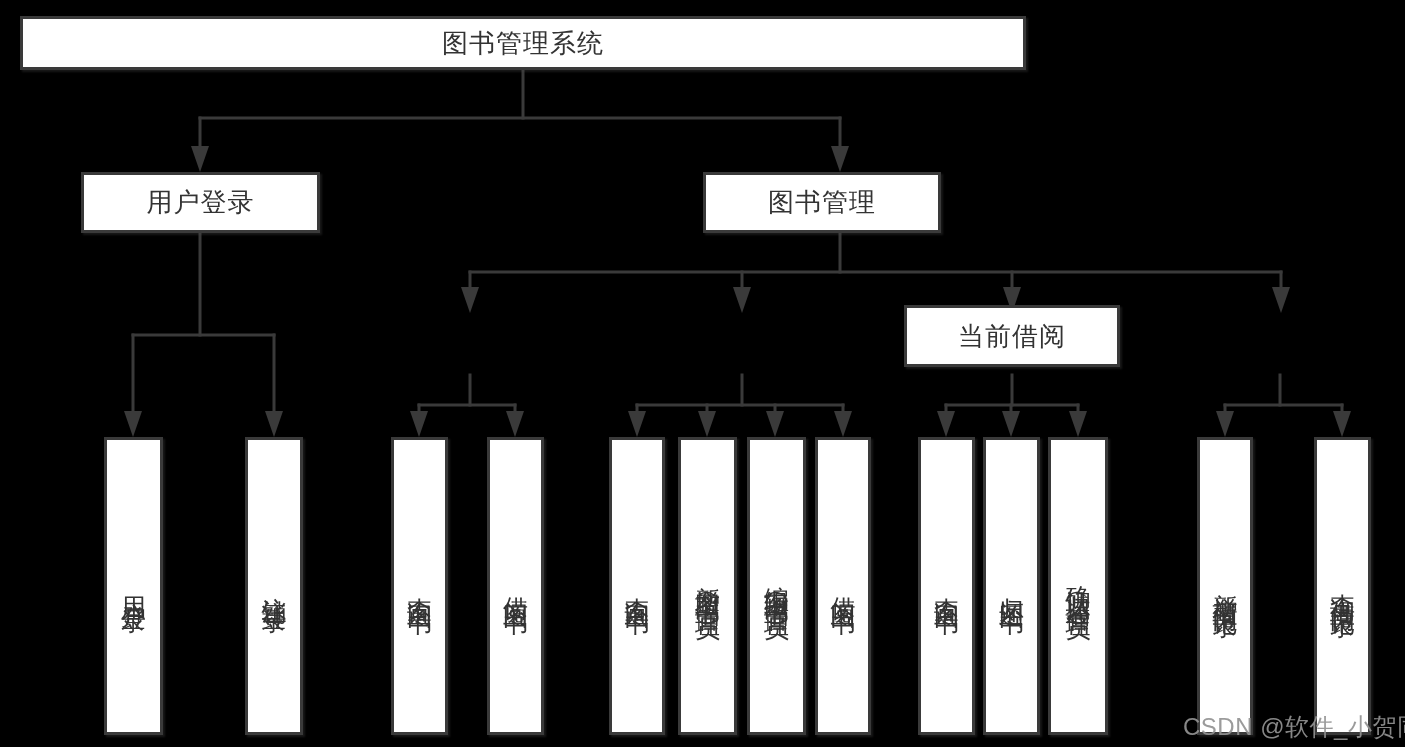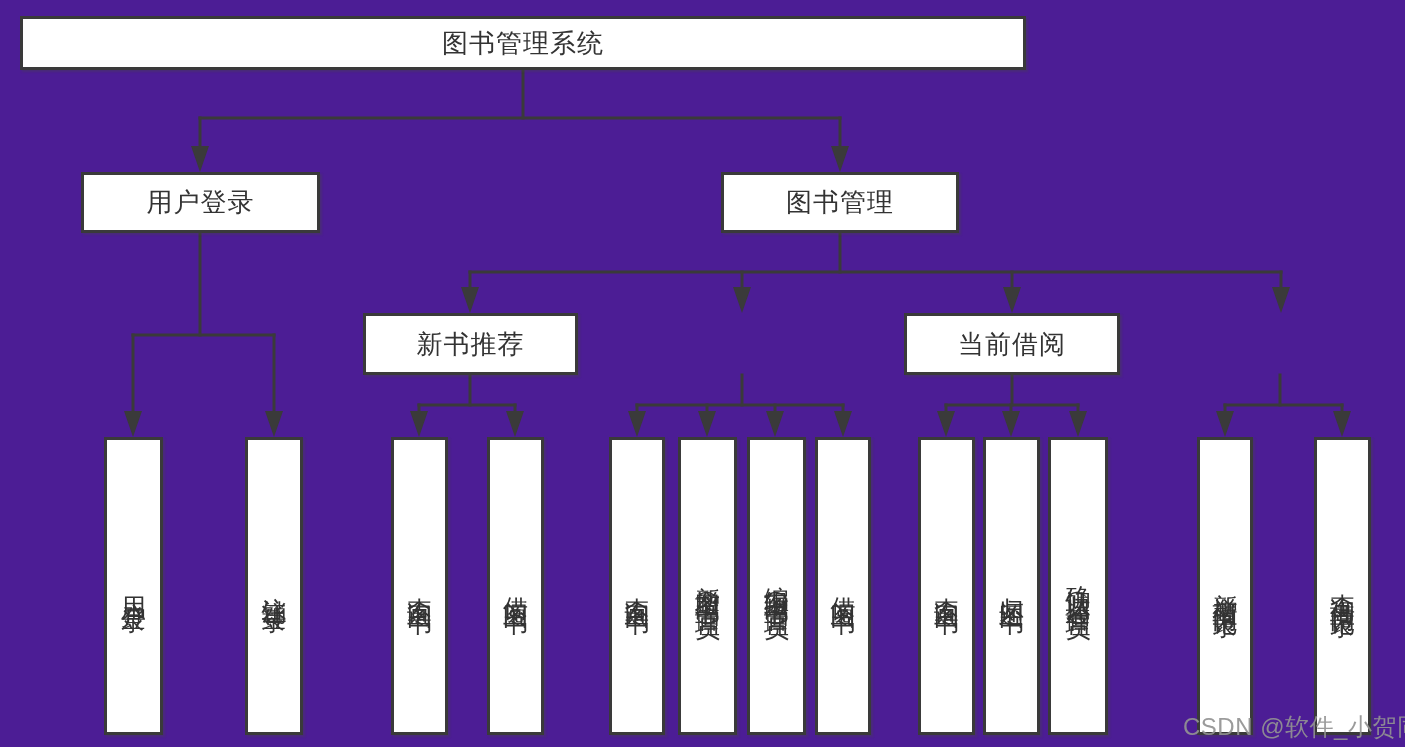--- a/index.html
+++ b/index.html
@@ -1,19 +1,19 @@
 <!DOCTYPE html>
 <html><head>
 <meta charset="utf-8">
 <style>
   html,body{margin:0;padding:0;background:#ffffff;}
   #canvas{
     position:relative;
     width:1405px;height:747px;
-    background:#4c1d95;
+    background:#000000;
     font-family:"Liberation Sans", sans-serif;
     overflow:hidden;
   }
   #connectors{position:absolute;left:0;top:0;width:1405px;height:747px;}
   .box{
     position:absolute;
     background:#ffffff;
     border:3px solid #3a3a3a;
     box-shadow:2px 2px 2px rgba(70,70,70,0.35);
     display:flex;
@@ -95,24 +95,23 @@
       <line x1="1225" y1="405" x2="1342" y2="405" stroke="#3a3a3a" stroke-width="3" stroke-linecap="square"></line>
       <line x1="1225" y1="405" x2="1225" y2="417" stroke="#3a3a3a" stroke-width="3" stroke-linecap="square"></line>
       <polygon points="1216,411 1234,411 1225,437" fill="#3a3a3a"></polygon>
       <line x1="1342" y1="405" x2="1342" y2="417" stroke="#3a3a3a" stroke-width="3" stroke-linecap="square"></line>
       <polygon points="1333,411 1351,411 1342,437" fill="#3a3a3a"></polygon>
     </svg>
 
   <div class="box h" style="left:20px;top:16px;width:1006px;height:54px">图书管理系统</div>
 
   <div class="box h" style="left:81px;top:172px;width:239px;height:61px">用户登录</div>
-  <div class="box h" style="left:721px;top:172px;width:238px;height:61px">图书管理</div>
+  <div class="box h" style="left:703px;top:172px;width:238px;height:61px">图书管理</div>
 
-  <div class="box h" style="left:363px;top:313px;width:215px;height:62px">新书推荐</div>
-  <div class="box h" style="left:904px;top:313px;width:216px;height:62px">当前借阅</div>
+  <div class="box h" style="left:904px;top:305px;width:216px;height:62px">当前借阅</div>
 
   <div class="box v" style="left:104px;top:437px;width:59px;height:298px">用户登录</div>
   <div class="box v" style="left:245px;top:437px;width:58px;height:298px">注销登录</div>
 
   <div class="box v" style="left:391px;top:437px;width:57px;height:298px">查询图书</div>
   <div class="box v" style="left:487px;top:437px;width:57px;height:298px">借阅图书</div>
 
   <div class="box v" style="left:609px;top:437px;width:56px;height:298px">查询图书</div>
   <div class="box v" style="left:678px;top:437px;width:59px;height:298px">新增图书（管理员）</div>
   <div class="box v" style="left:747px;top:437px;width:59px;height:298px">编辑图书（管理员）</div>

